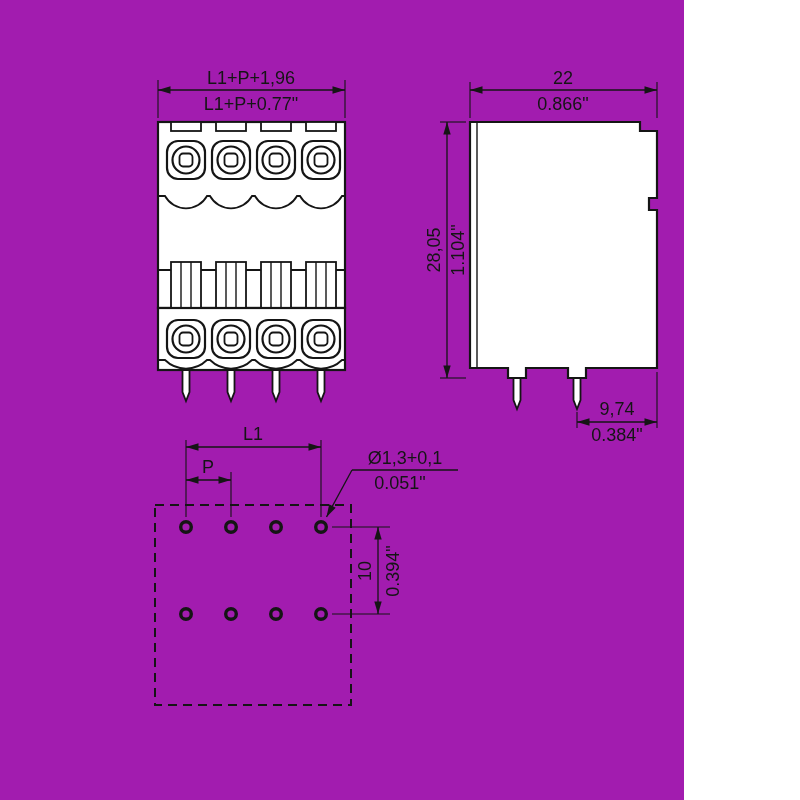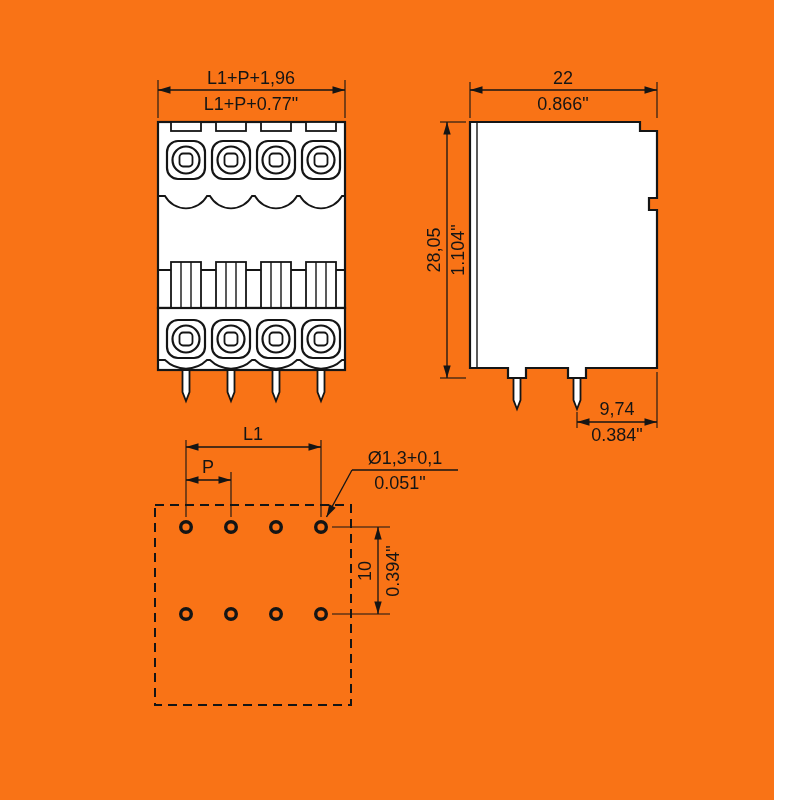--- a/index.html
+++ b/index.html
@@ -1,17 +1,17 @@
 <!DOCTYPE html>
 <html><head>
 <meta charset="utf-8">
 <style>
   html,body{margin:0;padding:0;background:#ffffff;}
   .canvas{
-    width:774px;height:800px;position:relative;background:#f97316;
+    width:684px;height:800px;position:relative;background:#a21caf;
     font-family:"Liberation Sans",sans-serif;
   }
   svg{display:block;}
   .outline{fill:#ffffff;stroke:#151515;stroke-width:2.2;stroke-linejoin:miter;}
   .detail{fill:none;stroke:#151515;stroke-width:1.8;}
   .detail-f{fill:#ffffff;stroke:#151515;stroke-width:1.8;}
   .thin{fill:none;stroke:#151515;stroke-width:1.4;}
   .dim{stroke:#151515;stroke-width:1.3;fill:none;}
   .ext{stroke:#151515;stroke-width:1.1;fill:none;}
   .dash{fill:none;stroke:#151515;stroke-width:2;stroke-dasharray:9 6;}

